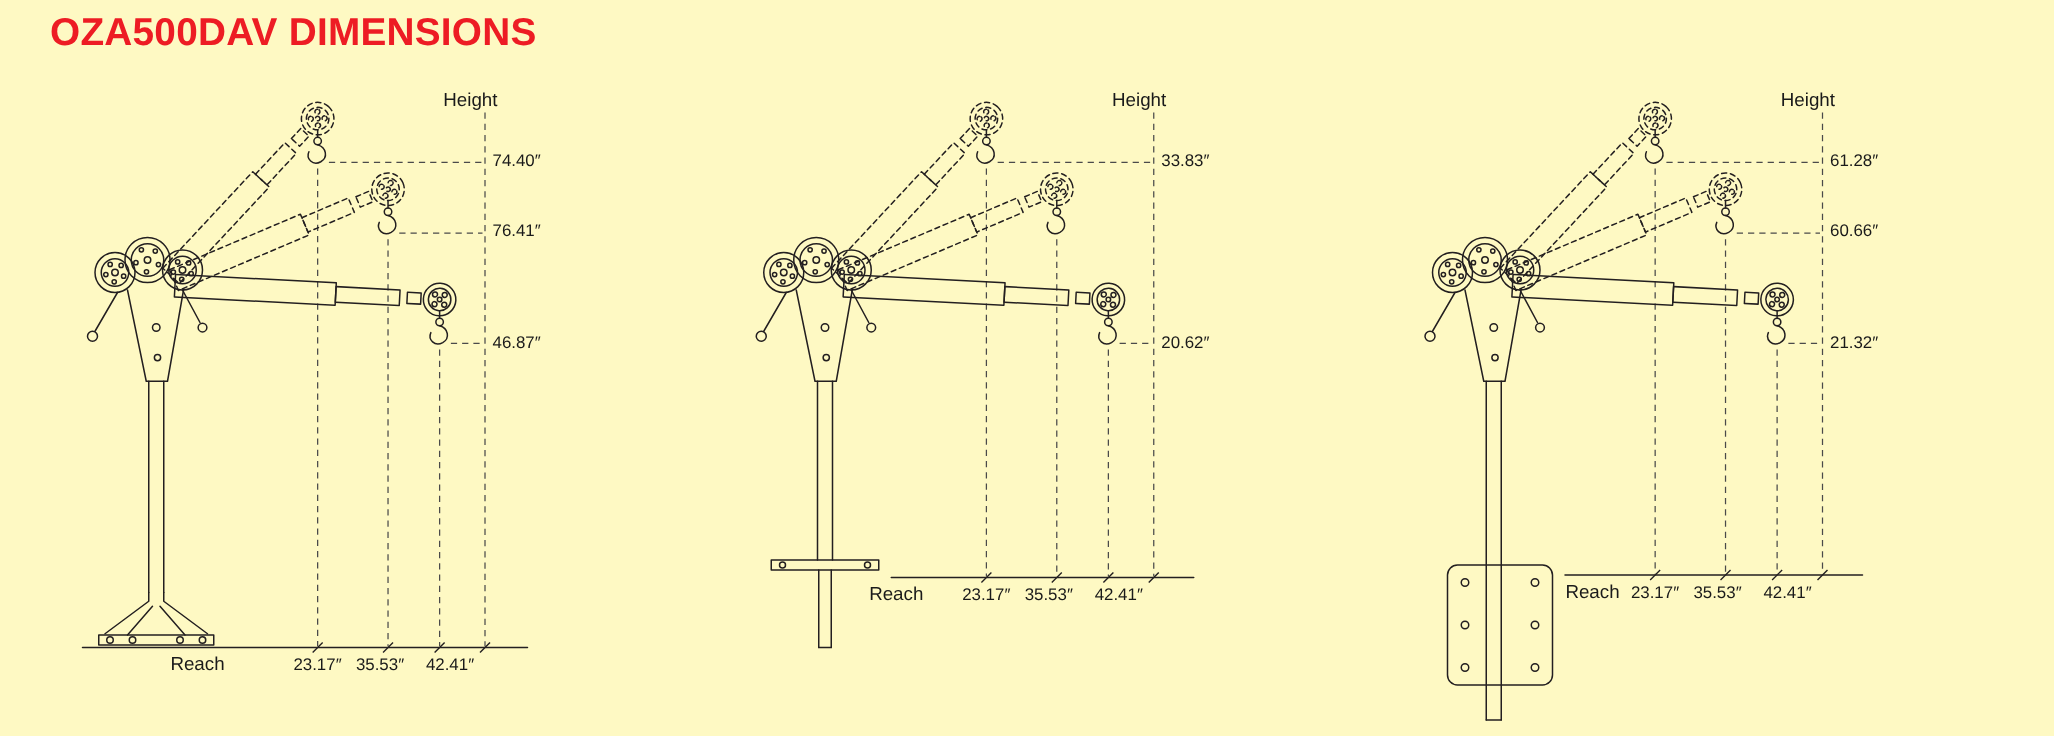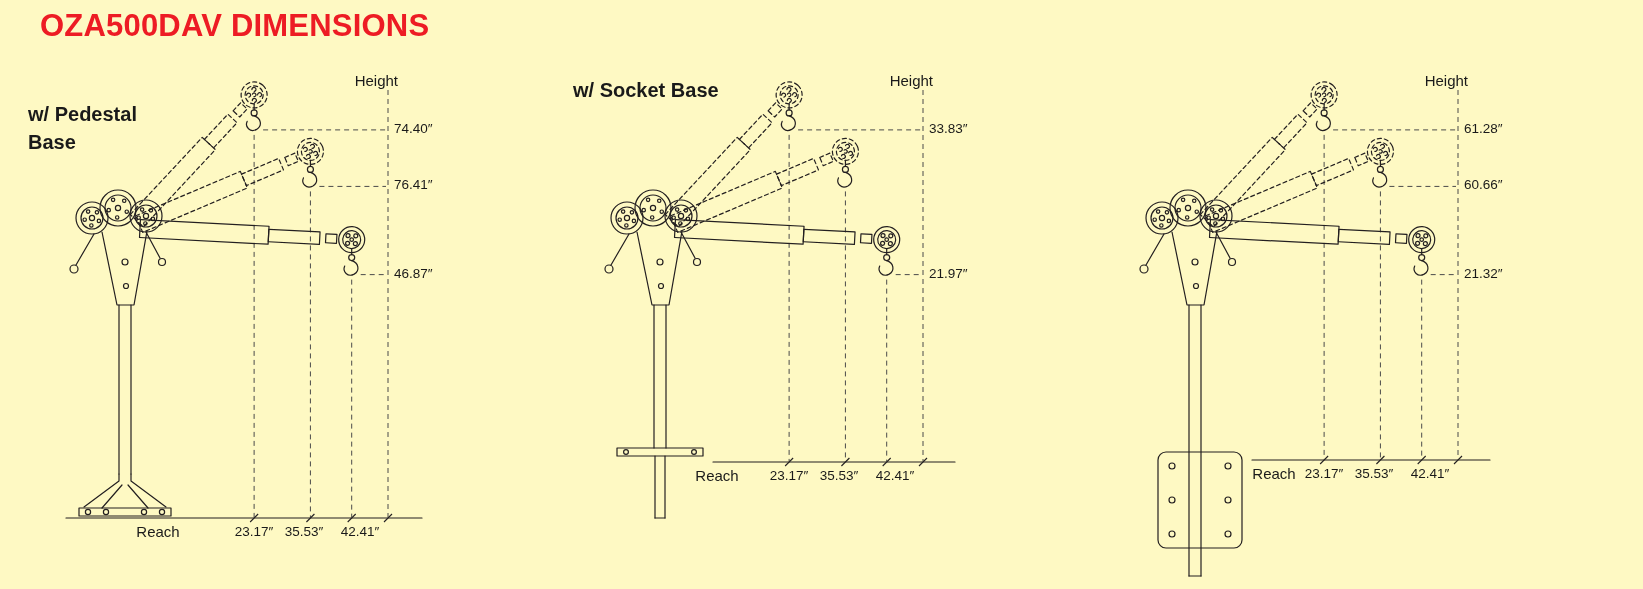--- a/index.html
+++ b/index.html
@@ -136,21 +136,20 @@
           <path d="M99,414 L99,421 L64,447 M111,414 L111,421 L146,447"></path>
           <path d="M102,425 L82,448 M108,425 L128,448"></path>
           <rect x="59" y="448" width="92" height="8"></rect>
           <circle cx="68" cy="452" r="2.6"></circle>
           <circle cx="86" cy="452" r="2.6"></circle>
           <circle cx="124" cy="452" r="2.6"></circle>
           <circle cx="142" cy="452" r="2.6"></circle>
           <line x1="46" y1="458" x2="402" y2="458"></line>
         </g>
       </svg>
-    <h2 style="left:8px;top:40px;width:150px">w/ Pedestal Base</h2>
     <span class="axis-label" style="left:290px;top:12px;width:88px;text-align:right">Height</span>
     <span class="dim-label" style="left:374px;top:61px">74.40″</span>
     <span class="dim-label" style="left:374px;top:117px">76.41″</span>
     <span class="dim-label" style="left:374px;top:206px">46.87″</span>
     <span class="axis-label" style="left:100px;top:463px;width:76px;text-align:center">Reach</span>
     <span class="dim-label" style="left:206px;top:464px;width:56px;text-align:center">23.17″</span>
     <span class="dim-label" style="left:256px;top:464px;width:56px;text-align:center">35.53″</span>
     <span class="dim-label" style="left:312px;top:464px;width:56px;text-align:center">42.41″</span>
   </section>
 
@@ -255,24 +254,23 @@
           <line x1="111" y1="245" x2="111" y2="388"></line>
           <rect x="62" y="388" width="86" height="8"></rect>
           <circle cx="71" cy="392" r="2.4"></circle>
           <circle cx="139" cy="392" r="2.4"></circle>
           <line x1="100" y1="396" x2="100" y2="458"></line>
           <line x1="110" y1="396" x2="110" y2="458"></line>
           <line x1="100" y1="458" x2="110" y2="458"></line>
           <line x1="158" y1="402" x2="400" y2="402"></line>
         </g>
       </svg>
-    <h2 style="left:18px;top:16px;width:280px">w/ Socket Base</h2>
     <span class="axis-label" style="left:290px;top:12px;width:88px;text-align:right">Height</span>
     <span class="dim-label" style="left:374px;top:61px">33.83″</span>
-    <span class="dim-label" style="left:374px;top:206px">21.97″</span>
+    <span class="dim-label" style="left:374px;top:206px">20.62″</span>
     <span class="axis-label" style="left:124px;top:407px;width:76px;text-align:center">Reach</span>
     <span class="dim-label" style="left:206px;top:408px;width:56px;text-align:center">23.17″</span>
     <span class="dim-label" style="left:256px;top:408px;width:56px;text-align:center">35.53″</span>
     <span class="dim-label" style="left:312px;top:408px;width:56px;text-align:center">42.41″</span>
   </section>
 
   <section class="panel" style="left:1090px">
     <svg class="crane" width="480" height="525" viewBox="0 0 480 525">
         <line class="dim" x1="368" y1="30" x2="368" y2="399"></line>
         <line class="dim" x1="234.1237015313747" y1="74.89362630531099" x2="234.1237015313747" y2="399"></line>

